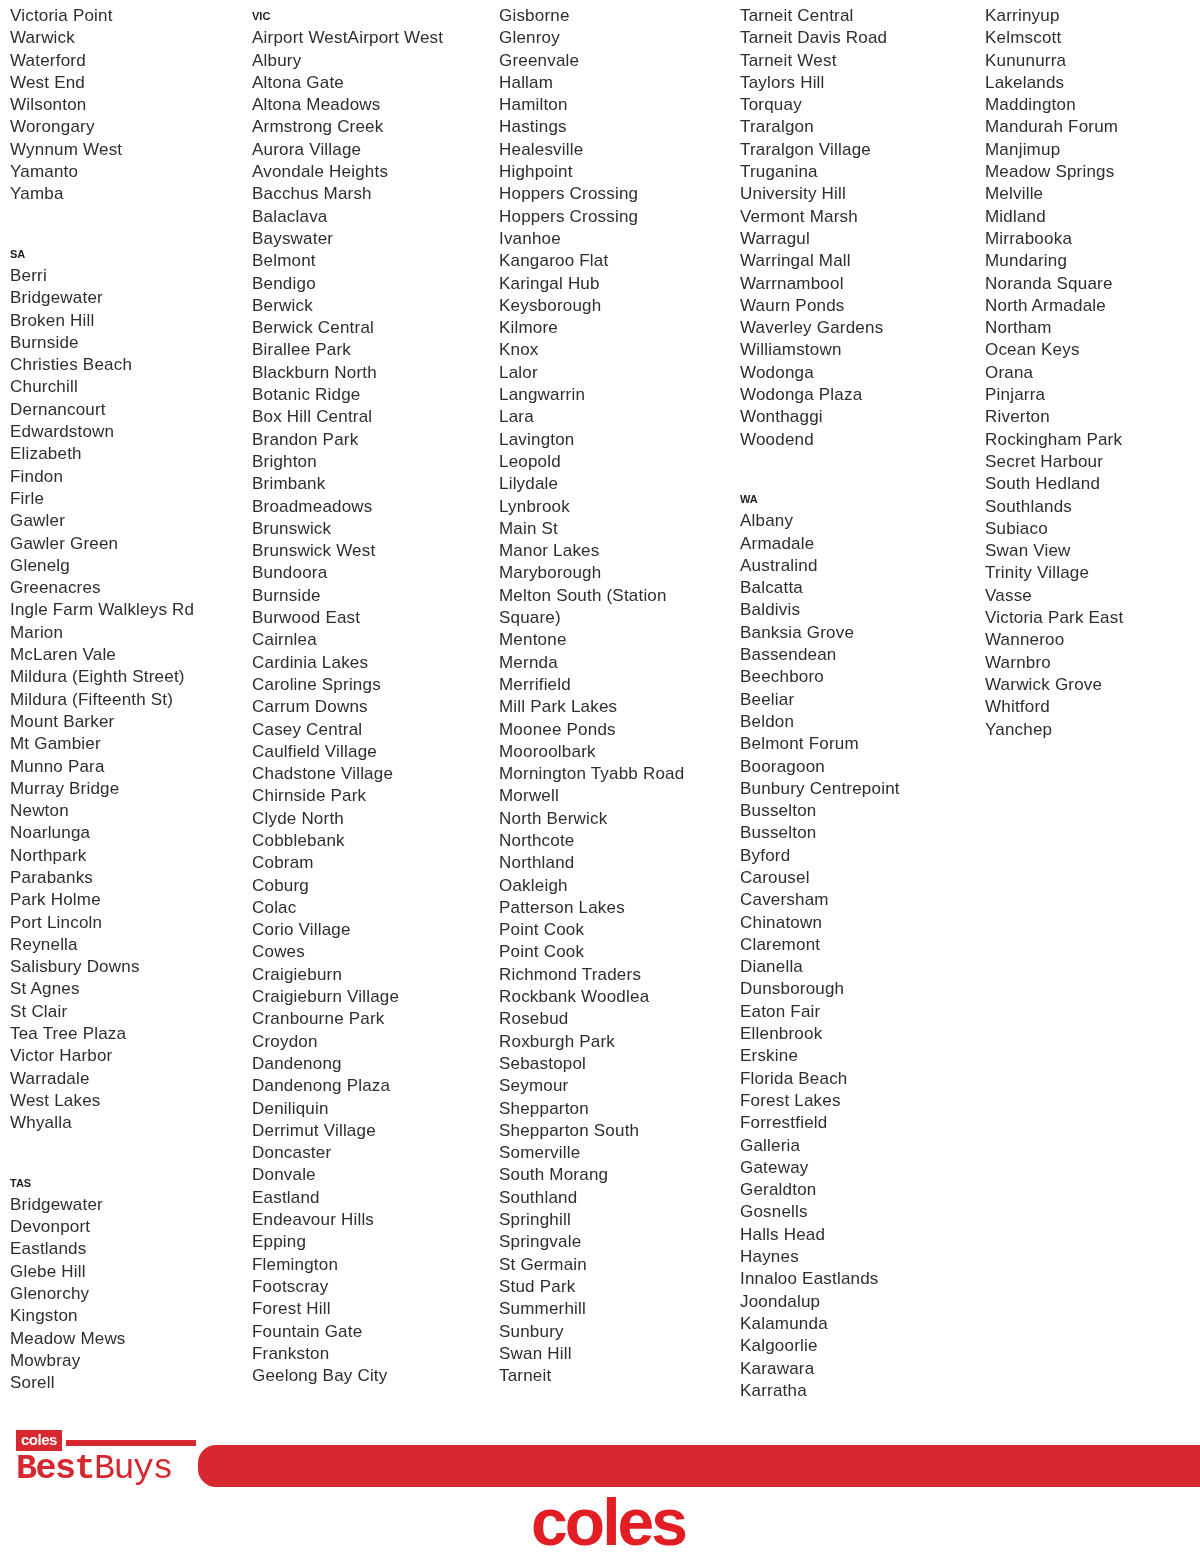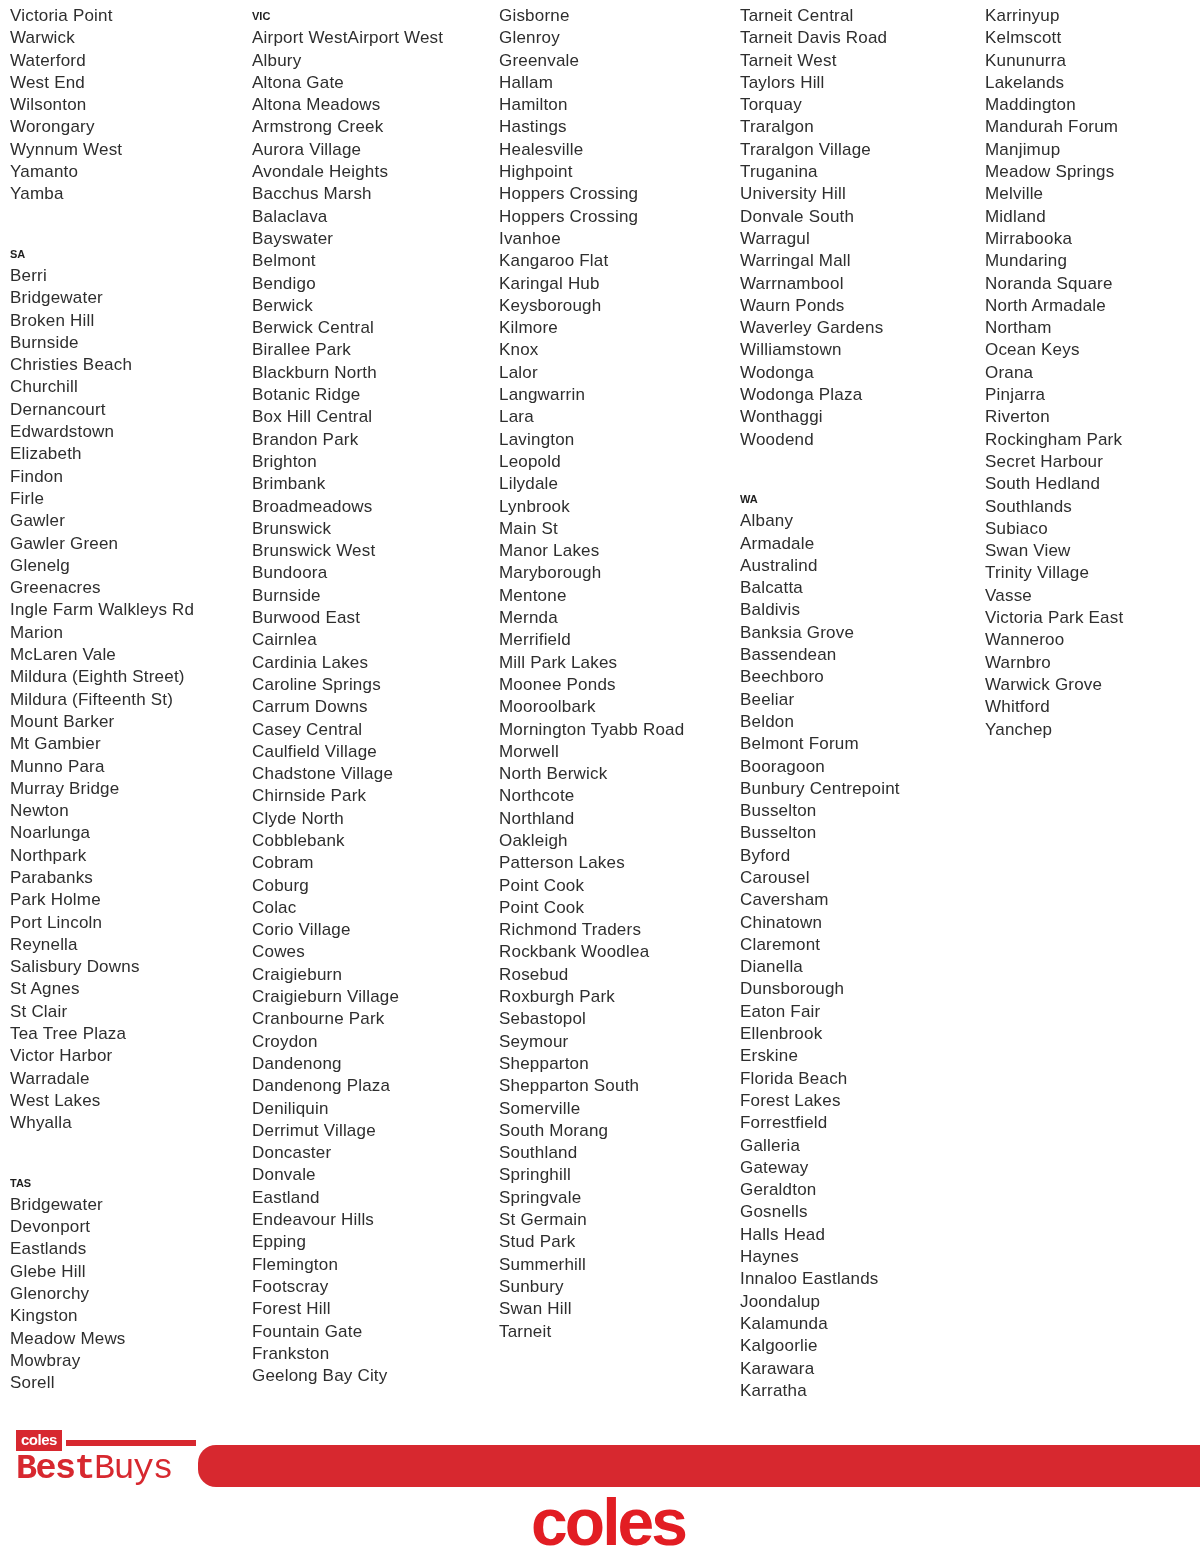--- a/index.html
+++ b/index.html
@@ -259,20 +259,21 @@
         <div class="store-item">Lalor</div>
         <div class="store-item">Langwarrin</div>
         <div class="store-item">Lara</div>
         <div class="store-item">Lavington</div>
         <div class="store-item">Leopold</div>
         <div class="store-item">Lilydale</div>
         <div class="store-item">Lynbrook</div>
         <div class="store-item">Main St</div>
         <div class="store-item">Manor Lakes</div>
         <div class="store-item">Maryborough</div>
+        <div class="store-item">Melton South (Station Square)</div>
         <div class="store-item">Mentone</div>
         <div class="store-item">Mernda</div>
         <div class="store-item">Merrifield</div>
         <div class="store-item">Mill Park Lakes</div>
         <div class="store-item">Moonee Ponds</div>
         <div class="store-item">Mooroolbark</div>
         <div class="store-item">Mornington Tyabb Road</div>
         <div class="store-item">Morwell</div>
         <div class="store-item">North Berwick</div>
         <div class="store-item">Northcote</div>
@@ -306,21 +307,21 @@
       <div class="block">
         <div class="store-item">Tarneit Central</div>
         <div class="store-item">Tarneit Davis Road</div>
         <div class="store-item">Tarneit West</div>
         <div class="store-item">Taylors Hill</div>
         <div class="store-item">Torquay</div>
         <div class="store-item">Traralgon</div>
         <div class="store-item">Traralgon Village</div>
         <div class="store-item">Truganina</div>
         <div class="store-item">University Hill</div>
-        <div class="store-item">Donvale South</div>
+        <div class="store-item">Vermont Marsh</div>
         <div class="store-item">Warragul</div>
         <div class="store-item">Warringal Mall</div>
         <div class="store-item">Warrnambool</div>
         <div class="store-item">Waurn Ponds</div>
         <div class="store-item">Waverley Gardens</div>
         <div class="store-item">Williamstown</div>
         <div class="store-item">Wodonga</div>
         <div class="store-item">Wodonga Plaza</div>
         <div class="store-item">Wonthaggi</div>
         <div class="store-item">Woodend</div>

